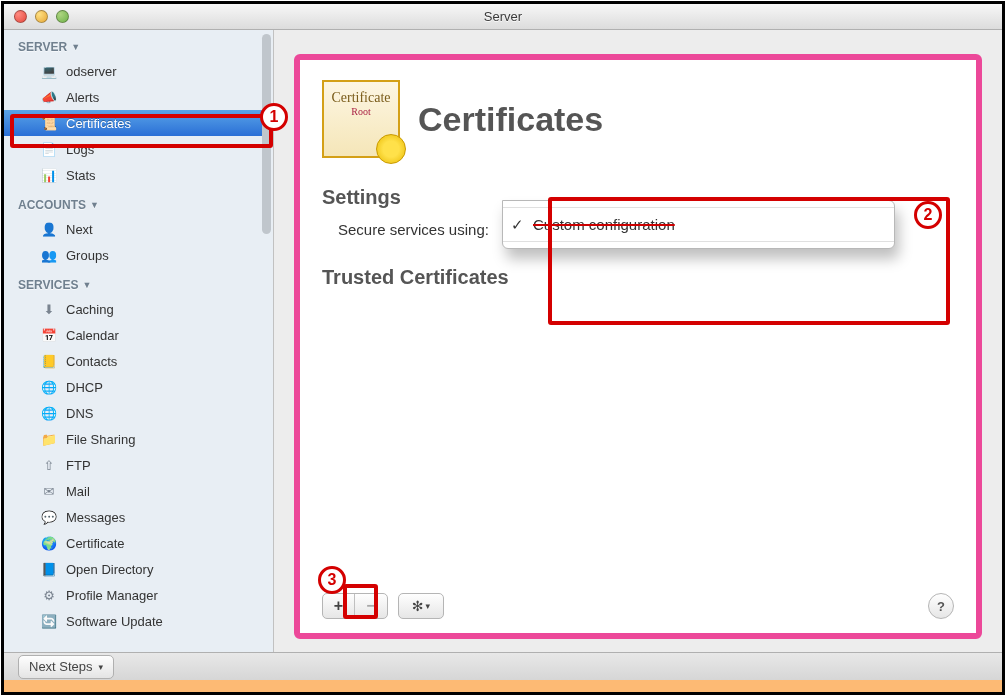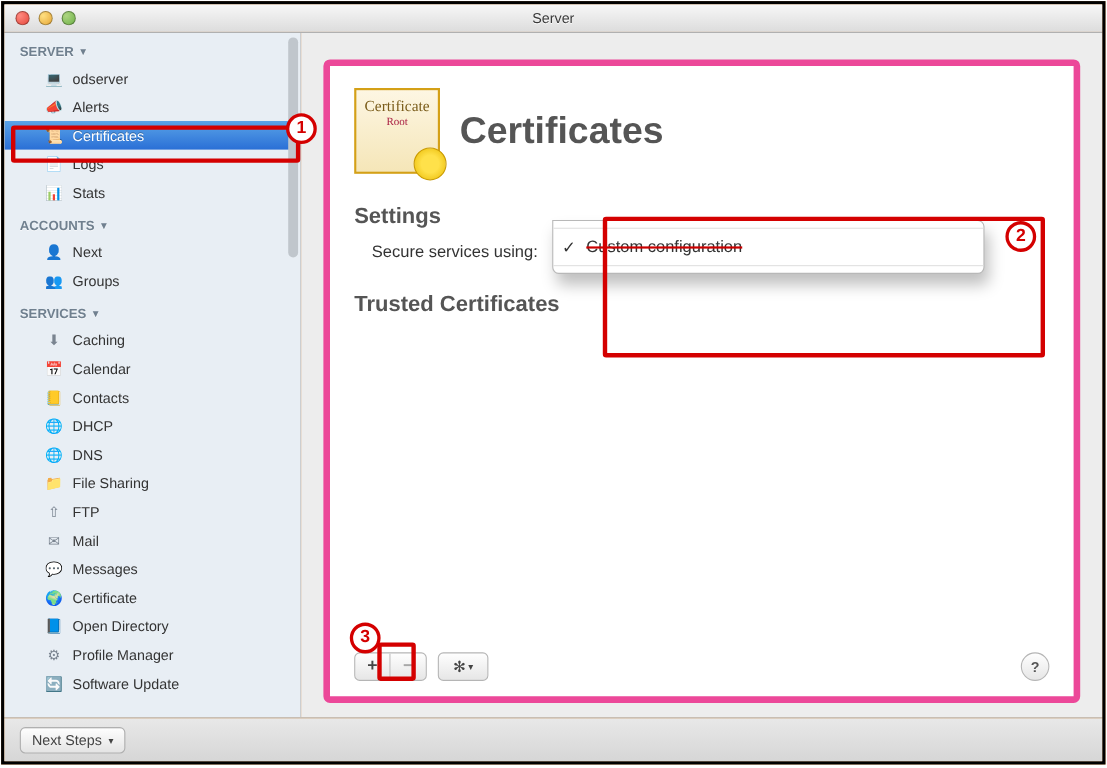--- a/index.html
+++ b/index.html
@@ -282,21 +282,21 @@
     border-radius: 50%;
     background: linear-gradient(#fefefe, #e6e6e6);
     display: flex;
     align-items: center;
     justify-content: center;
     color: #555;
     font-weight: bold;
   }
   
   .bottombar {
-    height: 40px;
+    height: 28px;
     border-top: 1px solid #b0b0b0;
     background: linear-gradient(#e8e8e8, #d6d6d6);
     display: flex;
     align-items: center;
     padding-left: 14px;
   }
   .nextsteps {
     border: 1px solid #b0b0b0;
     border-radius: 5px;
     background: linear-gradient(#fefefe, #e4e4e4);

